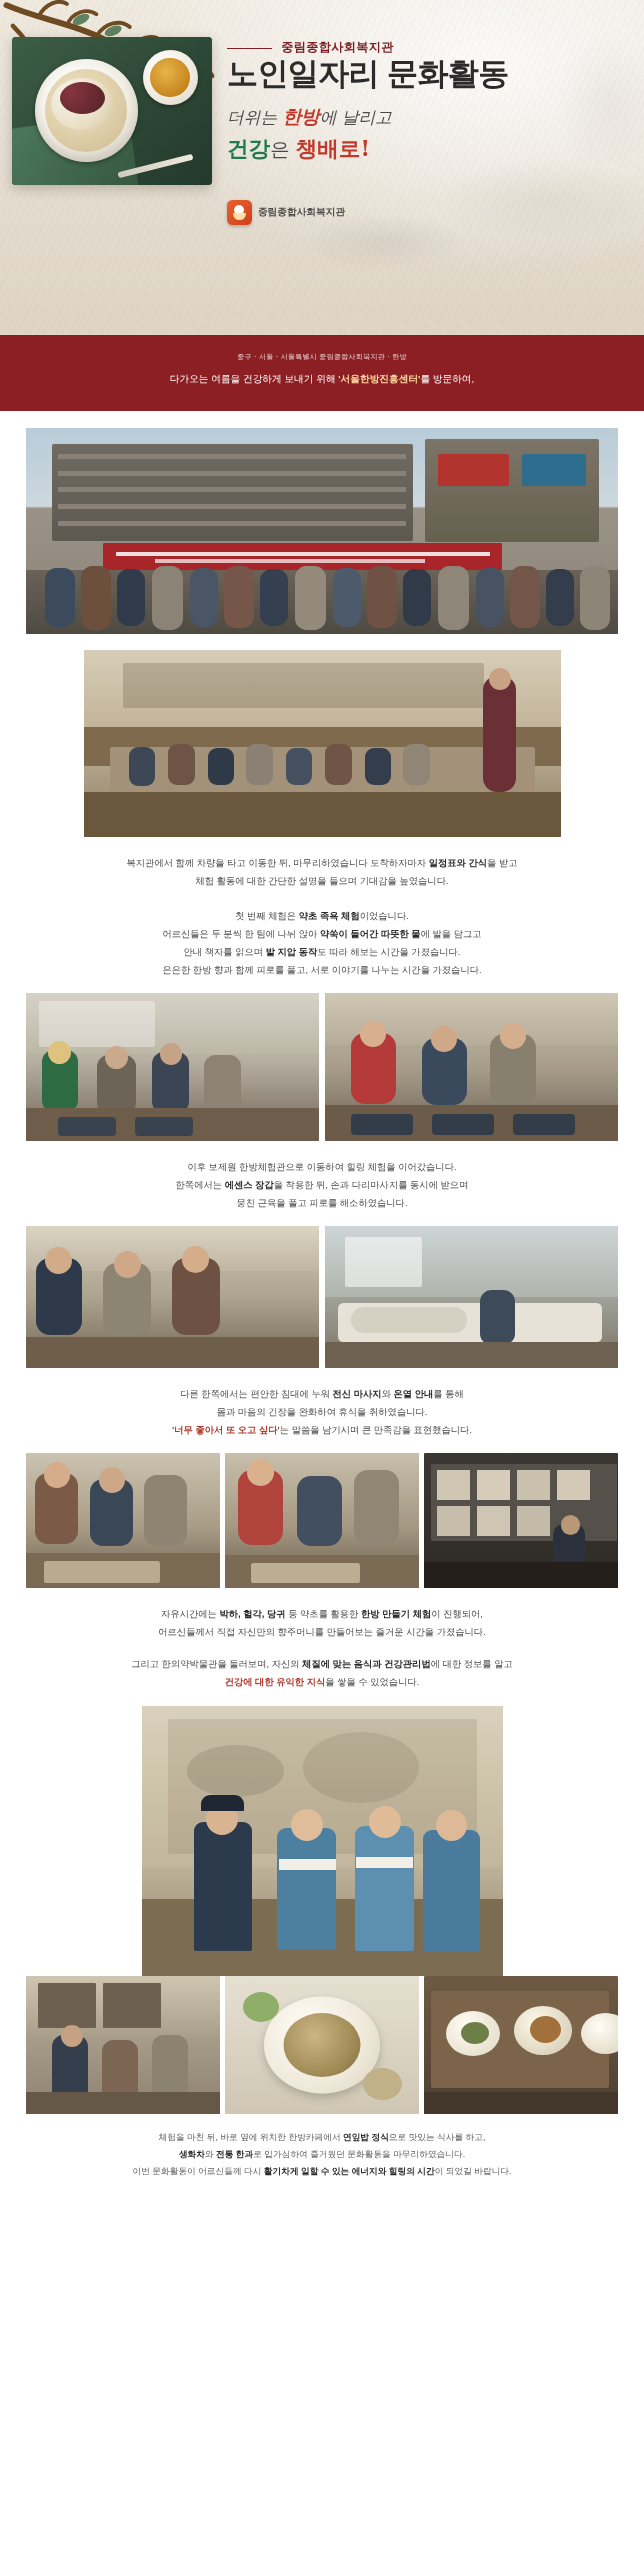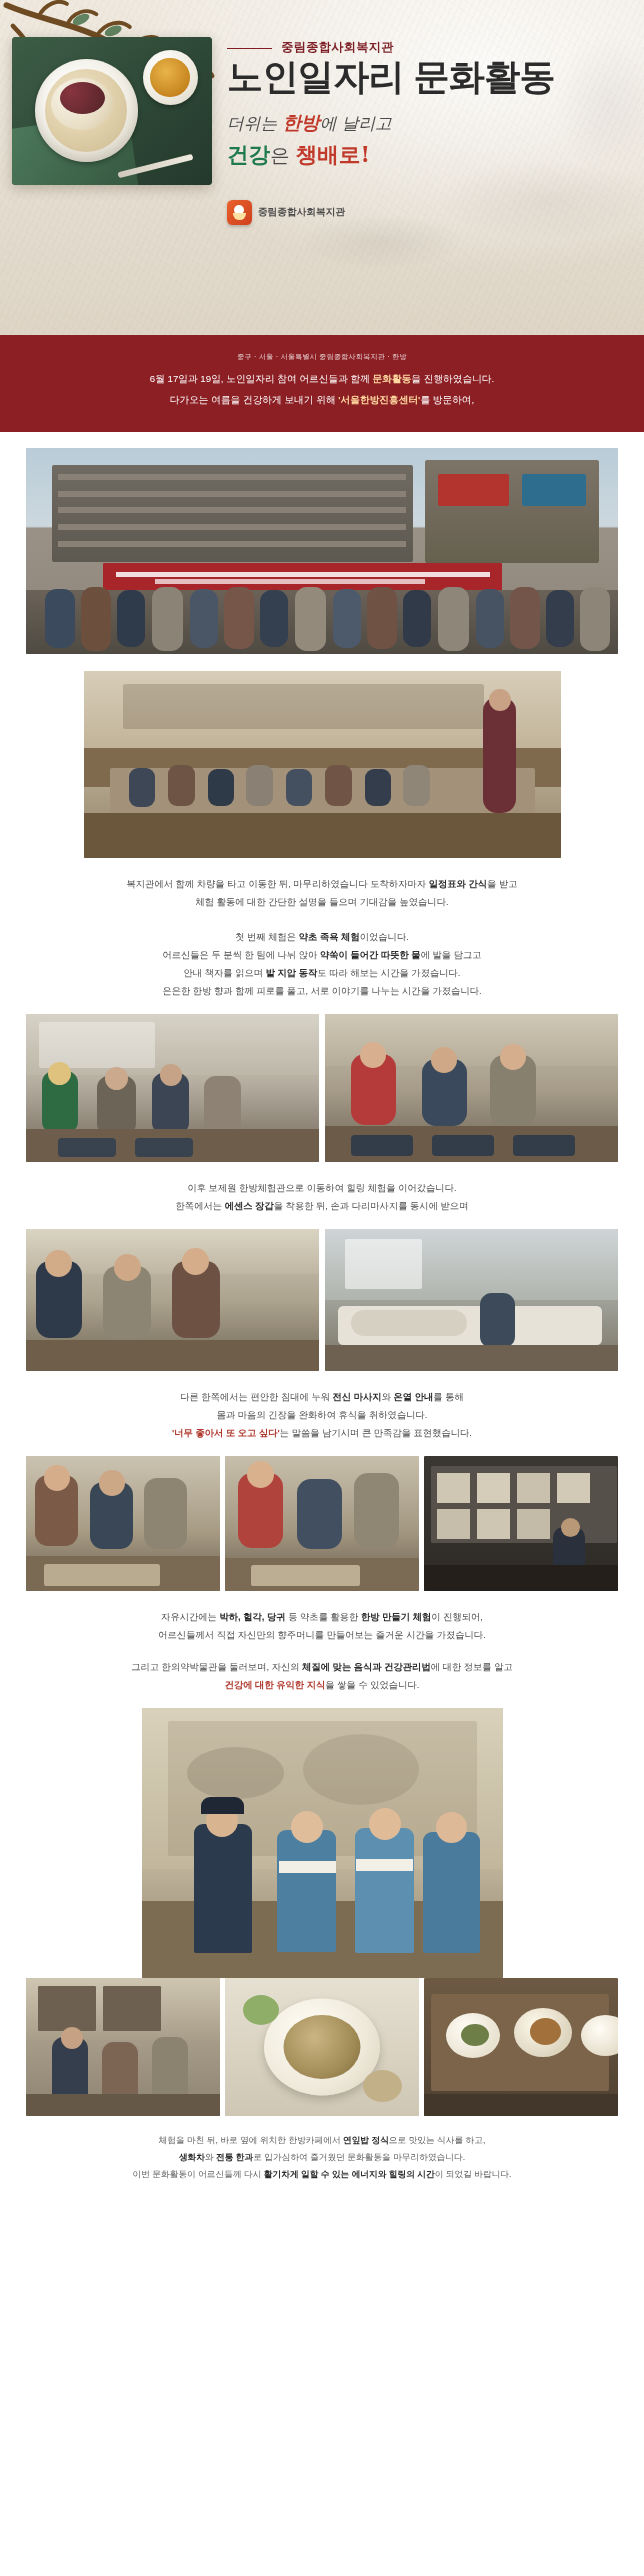--- a/index.html
+++ b/index.html
@@ -116,21 +116,21 @@
     width: 386px;
   }
   .hero-sub {
     color: #7d1f25;
     font-size: 12.2px;
     font-weight: bold;
     letter-spacing: 0.3px;
     margin: 0 0 3.9px 0;
   }
   .hero-title {
-    font-size: 36px;
+    font-size: 31px;
     font-weight: bold;
     color: #2b2b2b;
     letter-spacing: -0.6px;
     margin: 0 0 11.6px 0;
     line-height: 1.15;
   }
   .hero-script {
     font-family: "DejaVu Serif", serif;
     color: #4a4a4a;
     line-height: 1.45;
@@ -293,23 +293,20 @@
     </div>
 
     <div class="hero-brand">
       <span class="brand-mark"></span>
       <span class="brand-text">중림종합사회복지관</span>
     </div>
   </div>
 
   <div class="hero-banner">
     <div class="tiny">중구 · 서울 · 서울특별시 중림종합사회복지관 · 한방</div>
-    <p>
-      <span>6월 17일과 19일, 노인일자리 참여 어르신들과 함께 </span><span class="em">문화활동</span><span>을 진행하였습니다.</span>
-    </p>
     <p>
       <span>다가오는 여름을 건강하게 보내기 위해 </span><span class="em">'서울한방진흥센터'</span><span>를 방문하여,</span>
     </p>
   </div>
 
   <div class="spacer"></div>
 
   <div class="center-photo">
     <div class="photo" style="width:592px;height:206px;flex:none;">
       <div class="rect" style="inset:0;background:linear-gradient(180deg,#b9ccd8 0%,#cdd8de 38%,#9a9287 39%,#8d8478 100%);"></div>
@@ -425,20 +422,23 @@
     </div>
   </div>
 
   <div class="caption">
     <div>
       <span>이후 보제원 한방체험관으로 이동하여 힐링 체험을 이어갔습니다.</span>
     </div>
     <div>
       <span>한쪽에서는 </span><span class="b">에센스 장갑</span><span>을 착용한 뒤, 손과 다리마사지를 동시에 받으며</span>
     </div>
+    <div>
+      <span>뭉친 근육을 풀고 피로를 해소하였습니다.</span>
+    </div>
   </div>
 
   <div class="row">
     <div class="photo" style="height:142px;">
       <div class="rect" style="inset:0;background:linear-gradient(180deg,#cdc6b6 0%,#ada48f 50%,#6f6455 100%);"></div>
       <div class="rect" style="left:0;top:0;width:100%;height:45px;background:linear-gradient(180deg,#dad4c3,#bfb6a2);"></div>
       <div class="blob" style="left:10.3px;top:32px;width:46px;height:77px;background:#2e3a49;border-radius:14px;"></div>
       <div class="blob" style="left:19.3px;top:20.6px;width:27px;height:27px;background:#d2ab88;border-radius:50%;"></div>
       <div class="blob" style="left:77px;top:37px;width:48px;height:73px;background:#8d8573;border-radius:14px;"></div>
       <div class="blob" style="left:88px;top:24.5px;width:27px;height:27px;background:#cfa987;border-radius:50%;"></div>

